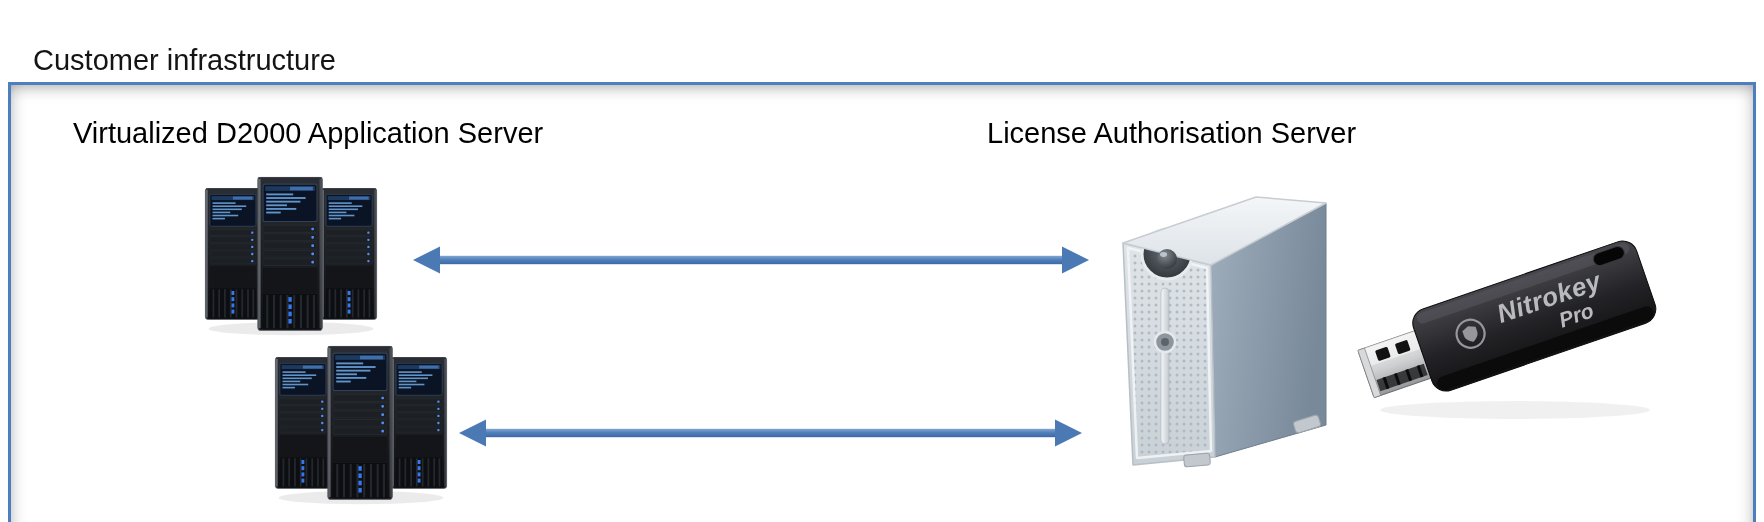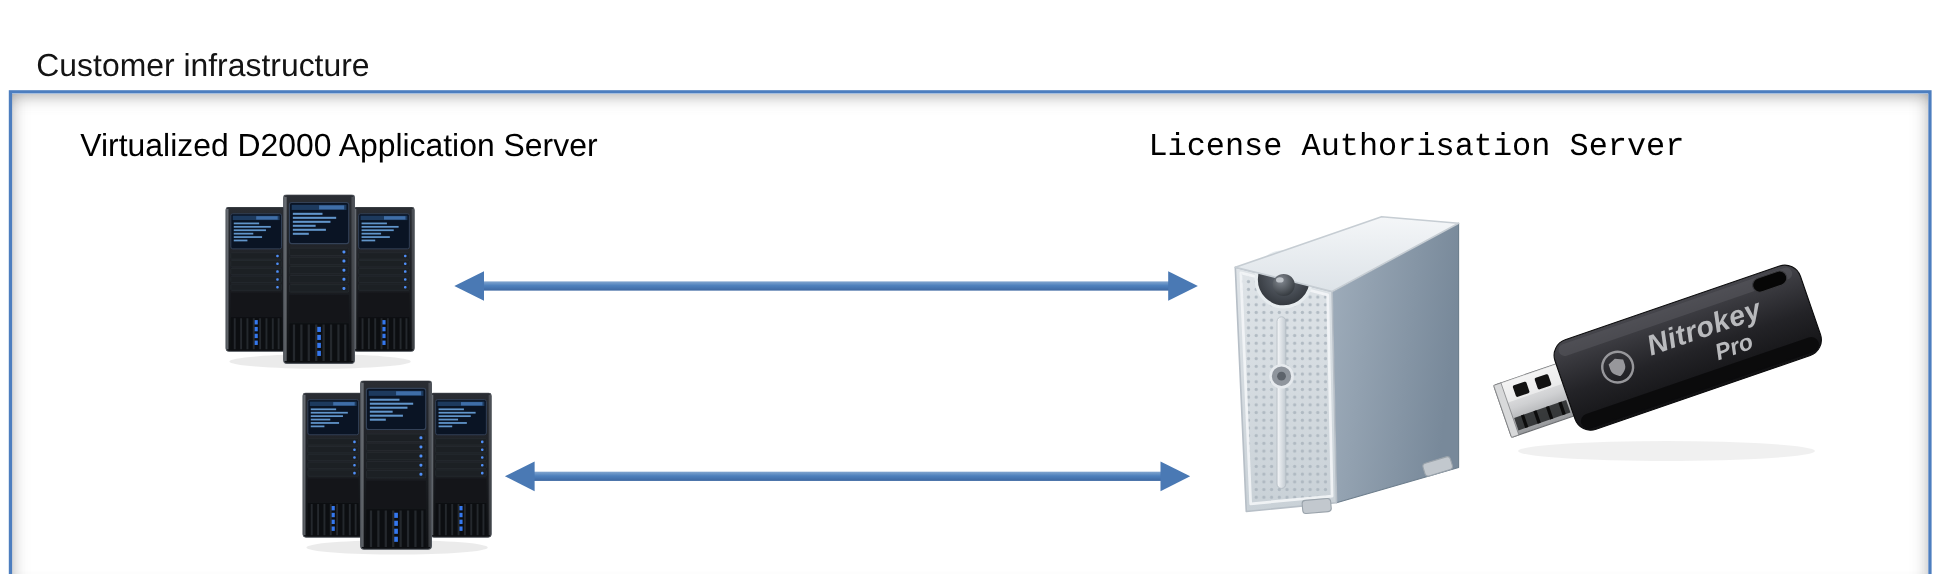--- a/index.html
+++ b/index.html
@@ -18,21 +18,21 @@
       inset 0 12px 14px -9px rgba(110,110,110,.50),
       inset 0 -8px 10px -7px rgba(120,120,120,.35),
       inset 12px 0 14px -10px rgba(120,120,120,.38),
       inset -12px 0 14px -10px rgba(120,120,120,.38);
   }
   .label{
     position:absolute;top:90px;font-size:29px;line-height:1.1;color:#000000;
     white-space:nowrap;
   }
   .label-left{left:73px;}
-  .label-right{left:1044px;font-family:Liberation Mono, monospace;}
+  .label-right{left:987px;}
   .abs{position:absolute;}
 </style>
 </head>
 <body>
 
 <div class="stage">
 
   <svg width="0" height="0" style="position:absolute" aria-hidden="true">
     <defs>
       <linearGradient id="gradTowerBody" x1="0" y1="0" x2="0" y2="1">

